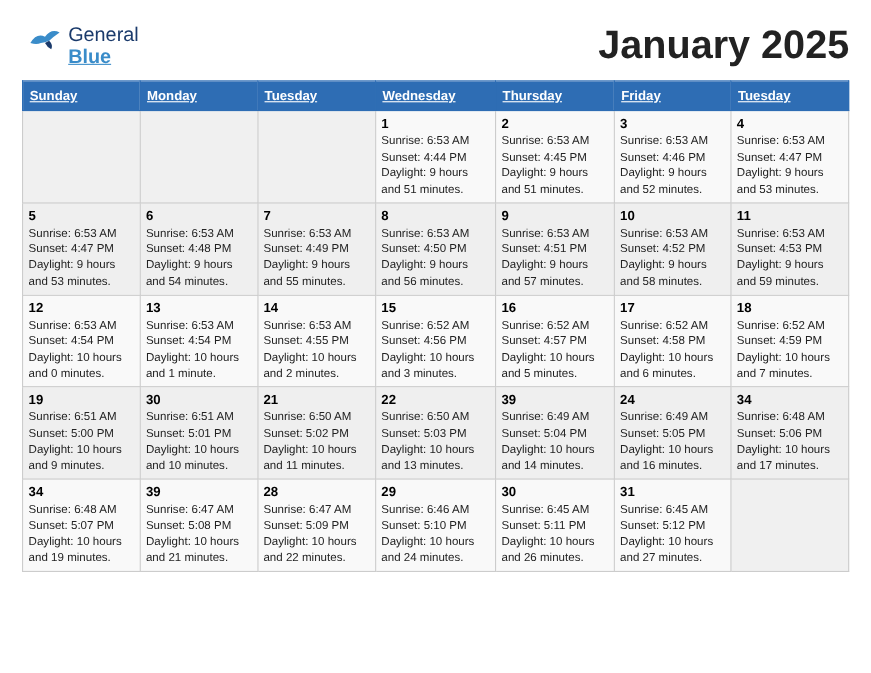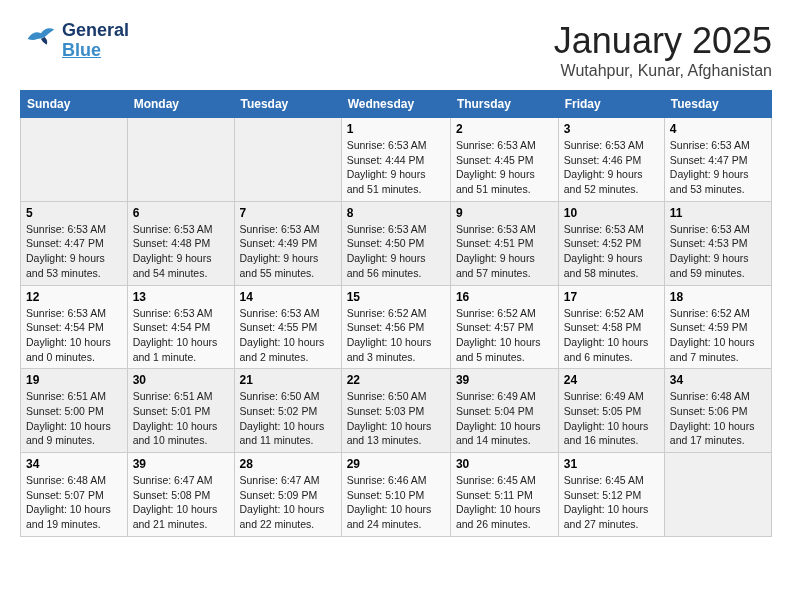--- a/index.html
+++ b/index.html
@@ -14,41 +14,42 @@
       display: flex;
       align-items: flex-start;
       justify-content: space-between;
       margin-bottom: 10px;
     }
     .title-block {
       text-align: right;
     }
     .title-block h1 {
       font-size: 36px;
-      font-weight: normal;
+      font-weight: bold;
       color: #222;
     }
     .title-block h2 {
       font-size: 16px;
       font-weight: normal;
       color: #444;
     }
     table {
       width: 100%;
       border-collapse: collapse;
       font-size: 11px;
     }
     thead tr th {
       background-color: #2e6db4;
       color: #fff;
       text-align: left;
       padding: 6px 6px;
       font-size: 12px;
       font-weight: bold;
       border: 1px solid #2e6db4;
+      text-decoration: underline;
     }
     tbody tr td {
       border: 1px solid #ccc;
       vertical-align: top;
       padding: 4px 5px;
       min-height: 80px;
       width: 113px;
     }
     tbody tr:nth-child(odd) td {
       background-color: #f9f9f9;
@@ -97,27 +98,26 @@
 <div class="header">
   <div class="logo-wrap">
     <div class="logo-icon">
       <svg viewBox="0 0 40 40" xmlns="http://www.w3.org/2000/svg">
 
         <path d="M8 20 Q14 10 22 14 Q28 6 36 10 Q30 14 26 18 Q22 20 18 20 Q14 22 8 20Z" fill="#3a8cc9"></path>
         <path d="M26 18 Q30 22 28 26 Q24 24 22 20Z" fill="#1a3a6b"></path>
       </svg>
     </div>
     <div class="logo-label">
-      <div class="general" style="color:#1a3a6b;font-size:18px;font-weight:bold;line-height:1.1;">General</div>
+      <div class="general" style="color:#1a3a6b;font-size:18px;font-weight:normal;line-height:1.1;">General</div>
       <div class="blue" style="color:#3a8cc9;font-size:18px;font-weight:bold;line-height:1.1;">Blue</div>
     </div>
   </div>
   <div class="title-block">
     <h1>January 2025</h1>
-    <h2>Wutahpur, Kunar, Afghanistan</h2>
   </div>
 </div>
 
 <table>
   <thead>
     <tr>
     <th>Sunday</th>
         <th>Monday</th>
         <th>Tuesday</th>
         <th>Wednesday</th>

